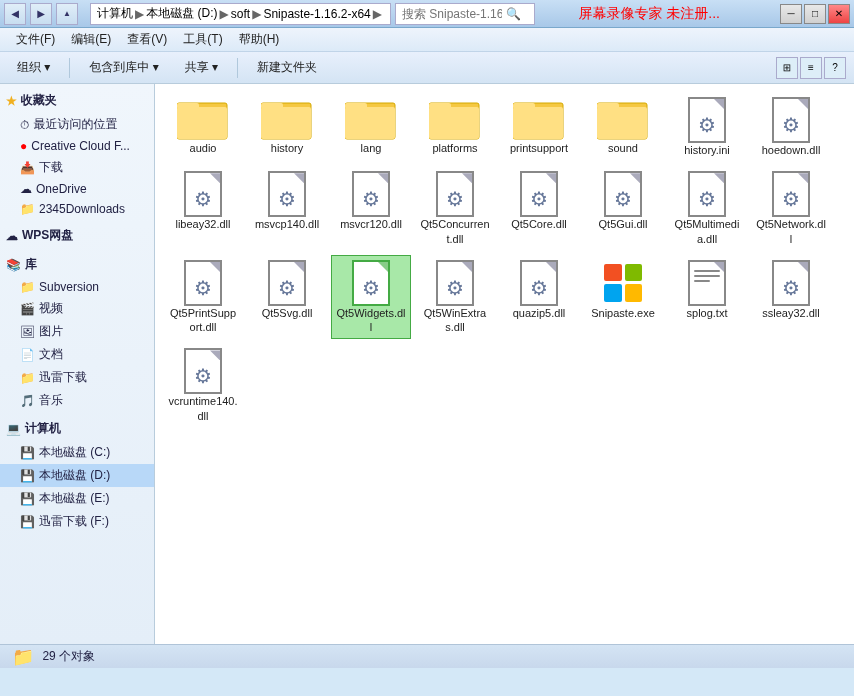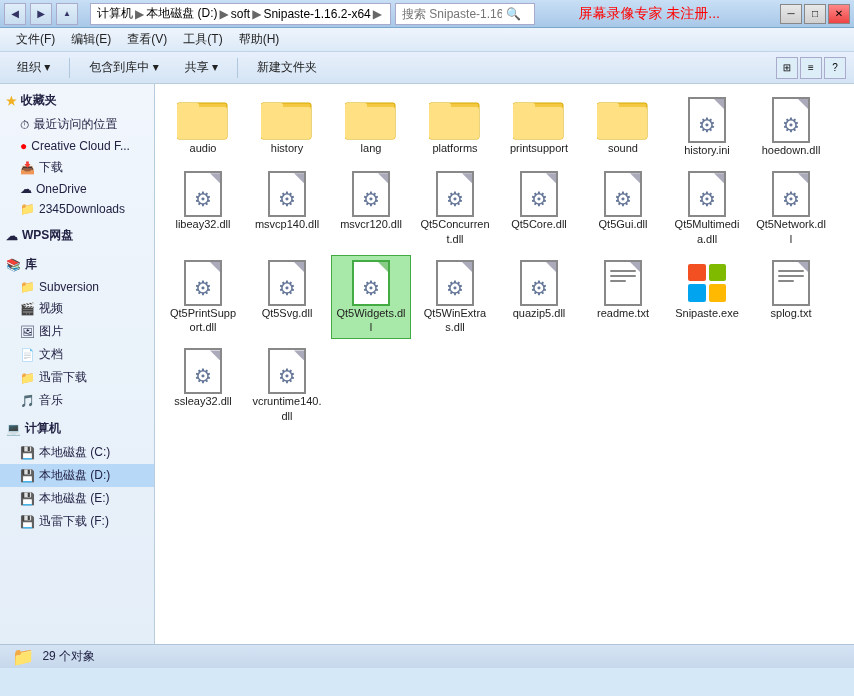--- a/index.html
+++ b/index.html
@@ -562,29 +562,20 @@
       </div>
 
       <div class="file-item">
         <div class="dll-icon-img">
           <div class="fold"></div>
           <span class="gear-symbol">⚙</span>
         </div>
         <span class="file-name">quazip5.dll</span>
       </div>
 
-      <div class="file-item">
-        <div class="txt-icon-img">
-          <div class="fold"></div>
-          <div class="txt-line"></div>
-          <div class="txt-line"></div>
-          <div class="txt-line" style="width:60%;"></div>
-        </div>
-        <span class="file-name">readme.txt</span>
-      </div>
 
       <div class="file-item">
         <div class="exe-icon-img">
           <div class="snipaste-icon">
             <div class="snipaste-q1"></div>
             <div class="snipaste-q2"></div>
             <div class="snipaste-q3"></div>
             <div class="snipaste-q4"></div>
           </div>
         </div>

